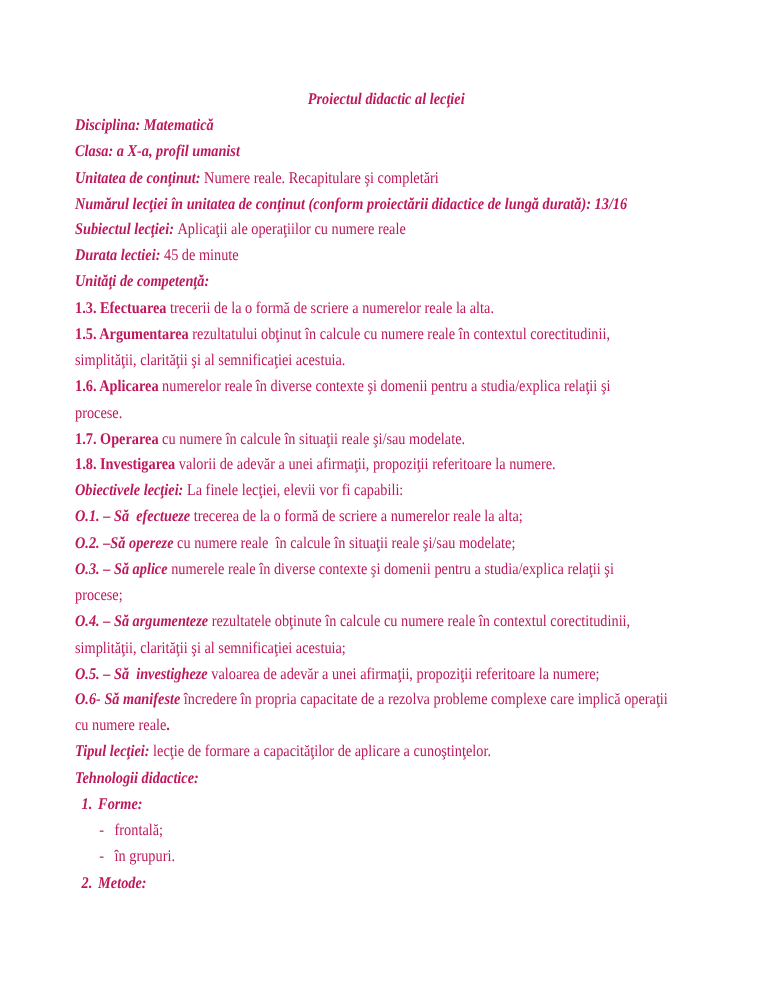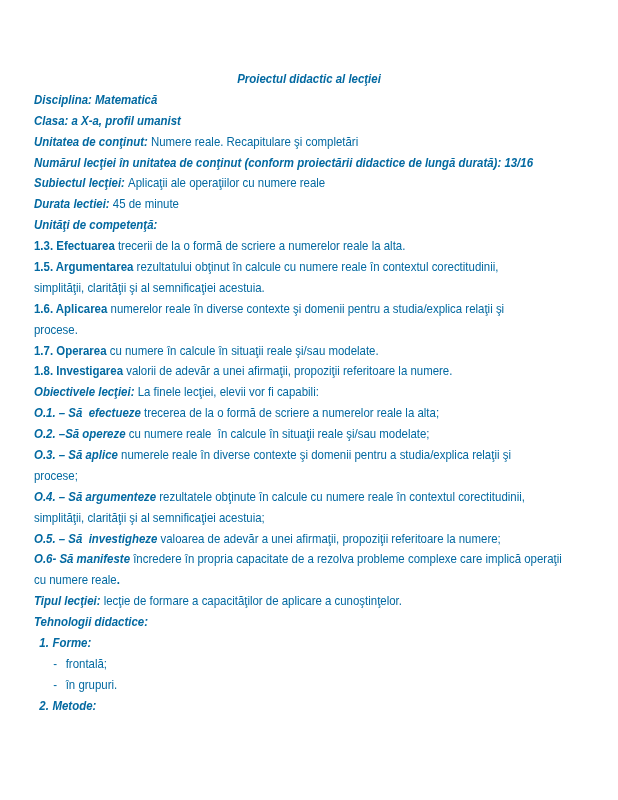--- a/index.html
+++ b/index.html
@@ -3,37 +3,37 @@
 <meta charset="utf-8">
 <style>
   html, body { margin: 0; padding: 0; background: #ffffff; }
   .page {
     position: relative;
     width: 618px;
     height: 768px;
     box-sizing: border-box;
     padding-top: 69px;
     background: #ffffff;
-    color: #0369a1;
-    font-family: Liberation Sans, sans-serif;
+    color: #be185d;
+    font-family: Liberation Serif, serif;
     overflow: hidden;
   }
   .line {
     height: 20.9px;
     line-height: 20.9px;
     font-size: 13px;
     white-space: pre;
     transform: scaleX(0.88);
     transform-origin: 0 50%;
   }
   .title {
     text-align: center;
     transform-origin: 50% 50%;
   }
-  .body { padding-left: 34px; }
+  .body { padding-left: 60px; }
   .bi { font-weight: bold; font-style: italic; }
   .b  { font-weight: bold; }
   .r  { font-weight: normal; font-style: normal; }
   .lvl1 { padding-left: 6px; }
   .lvl2 { padding-left: 22px; }
   .m1 { display: inline-block; width: 15px; }
   .m2 { display: inline-block; width: 14px; }
 </style>
 </head>
 <body>

